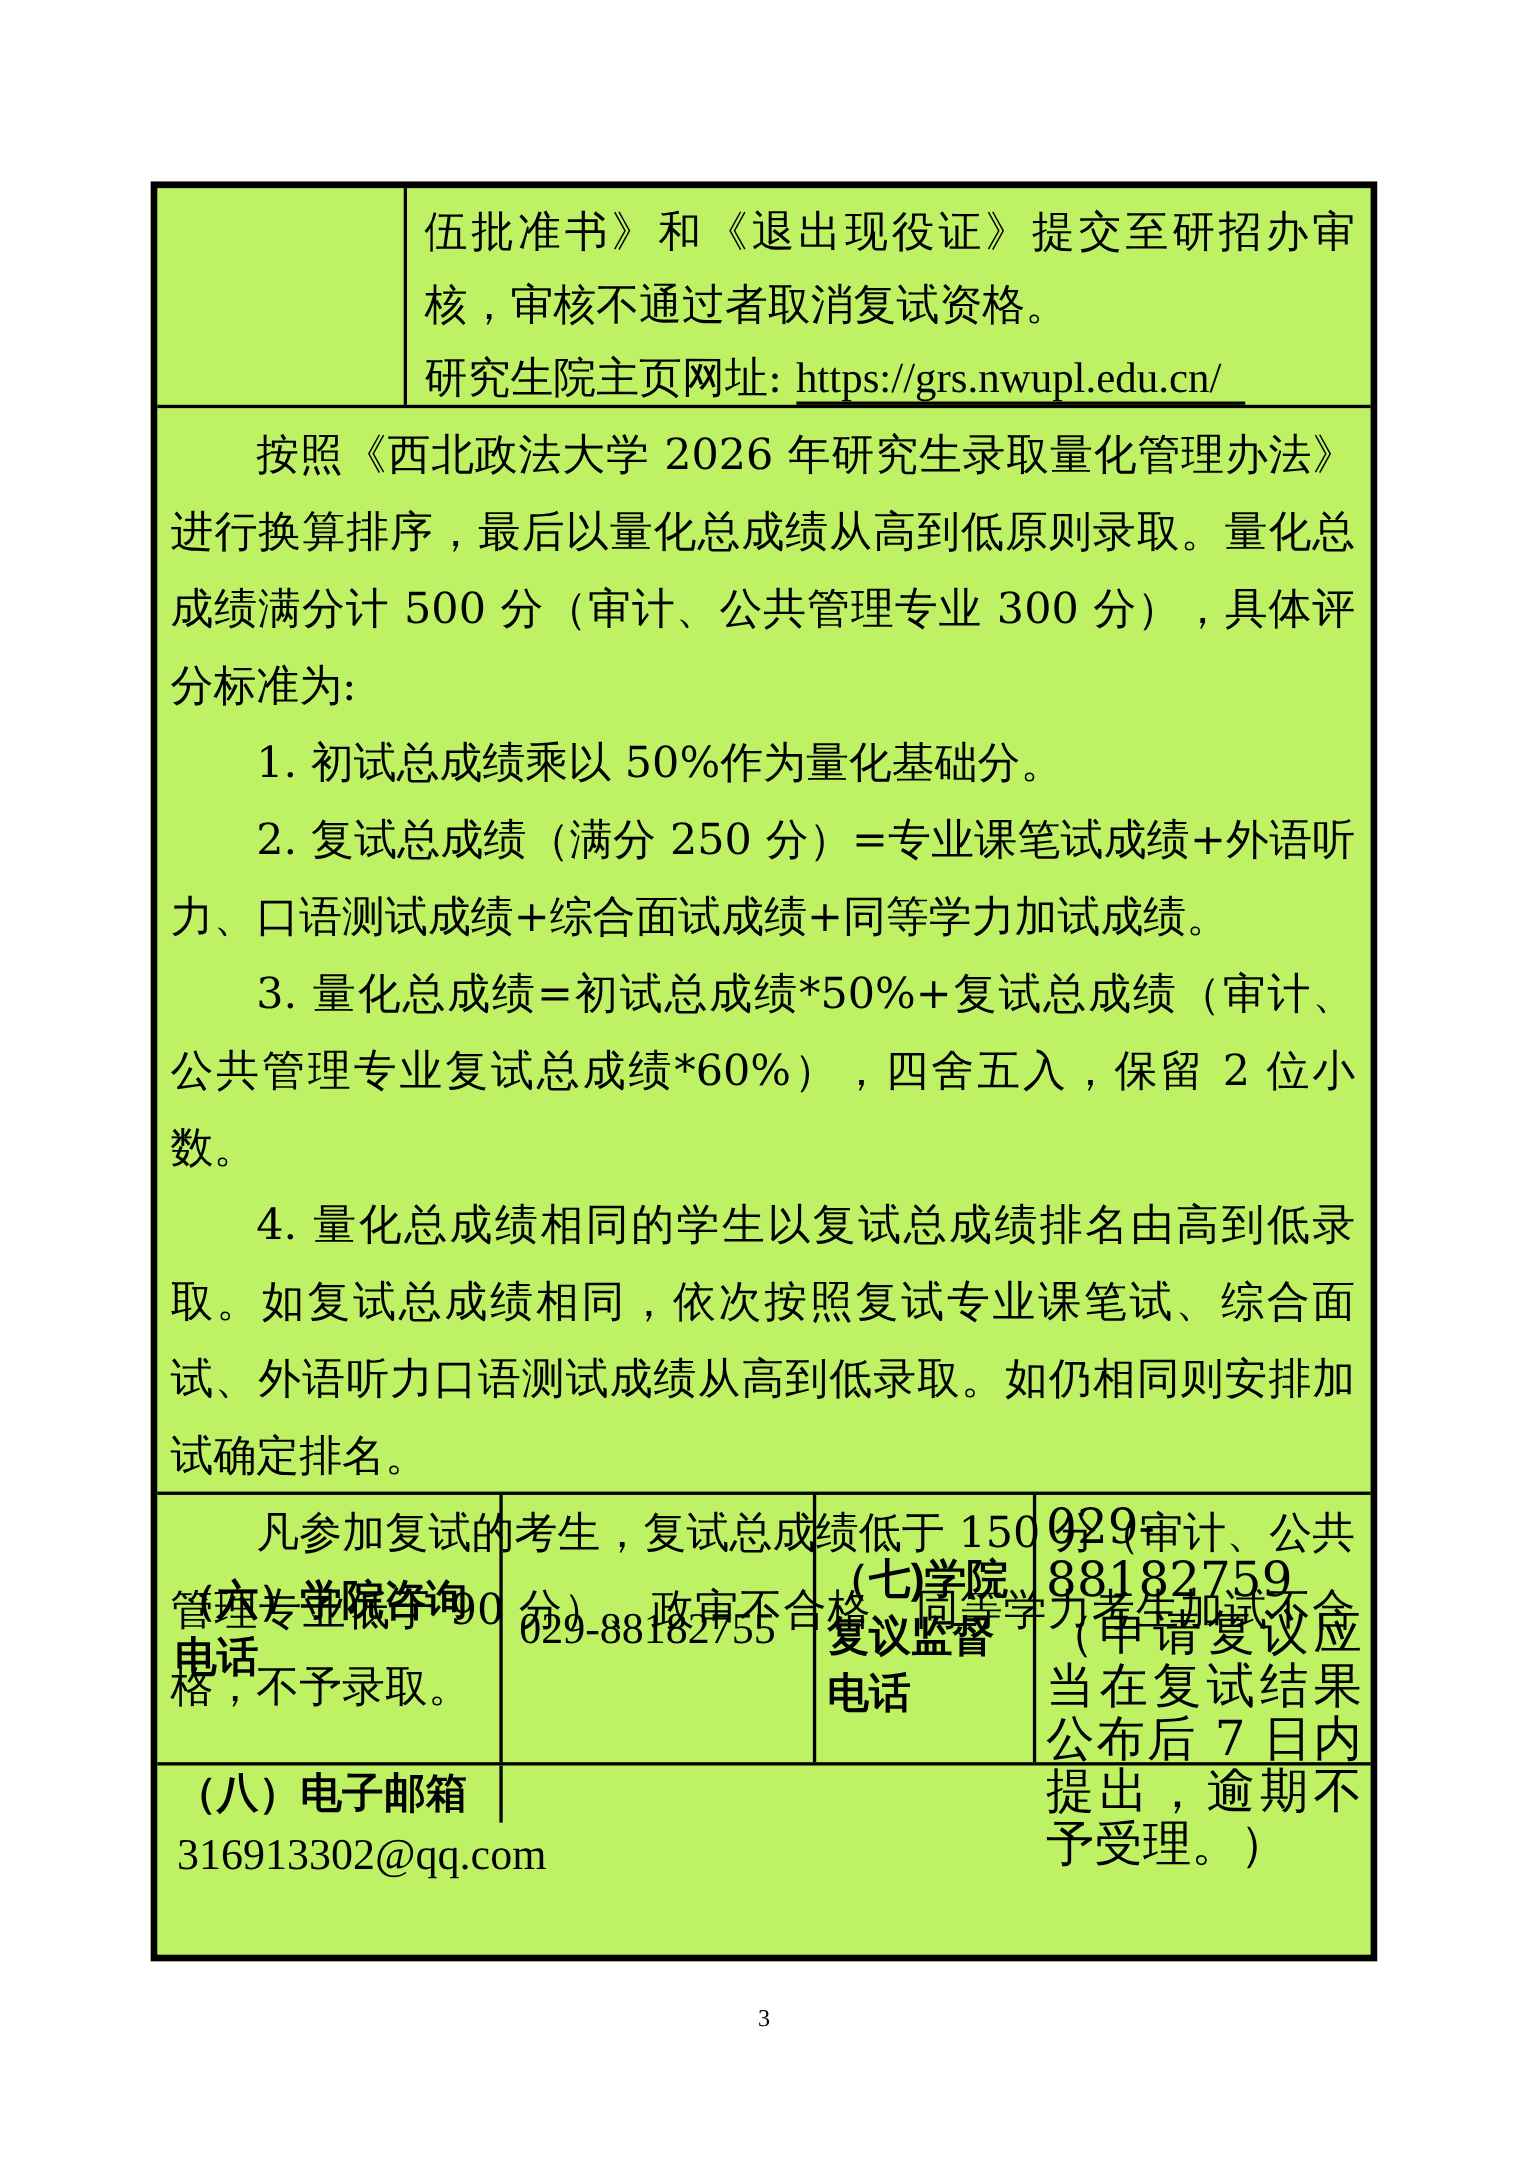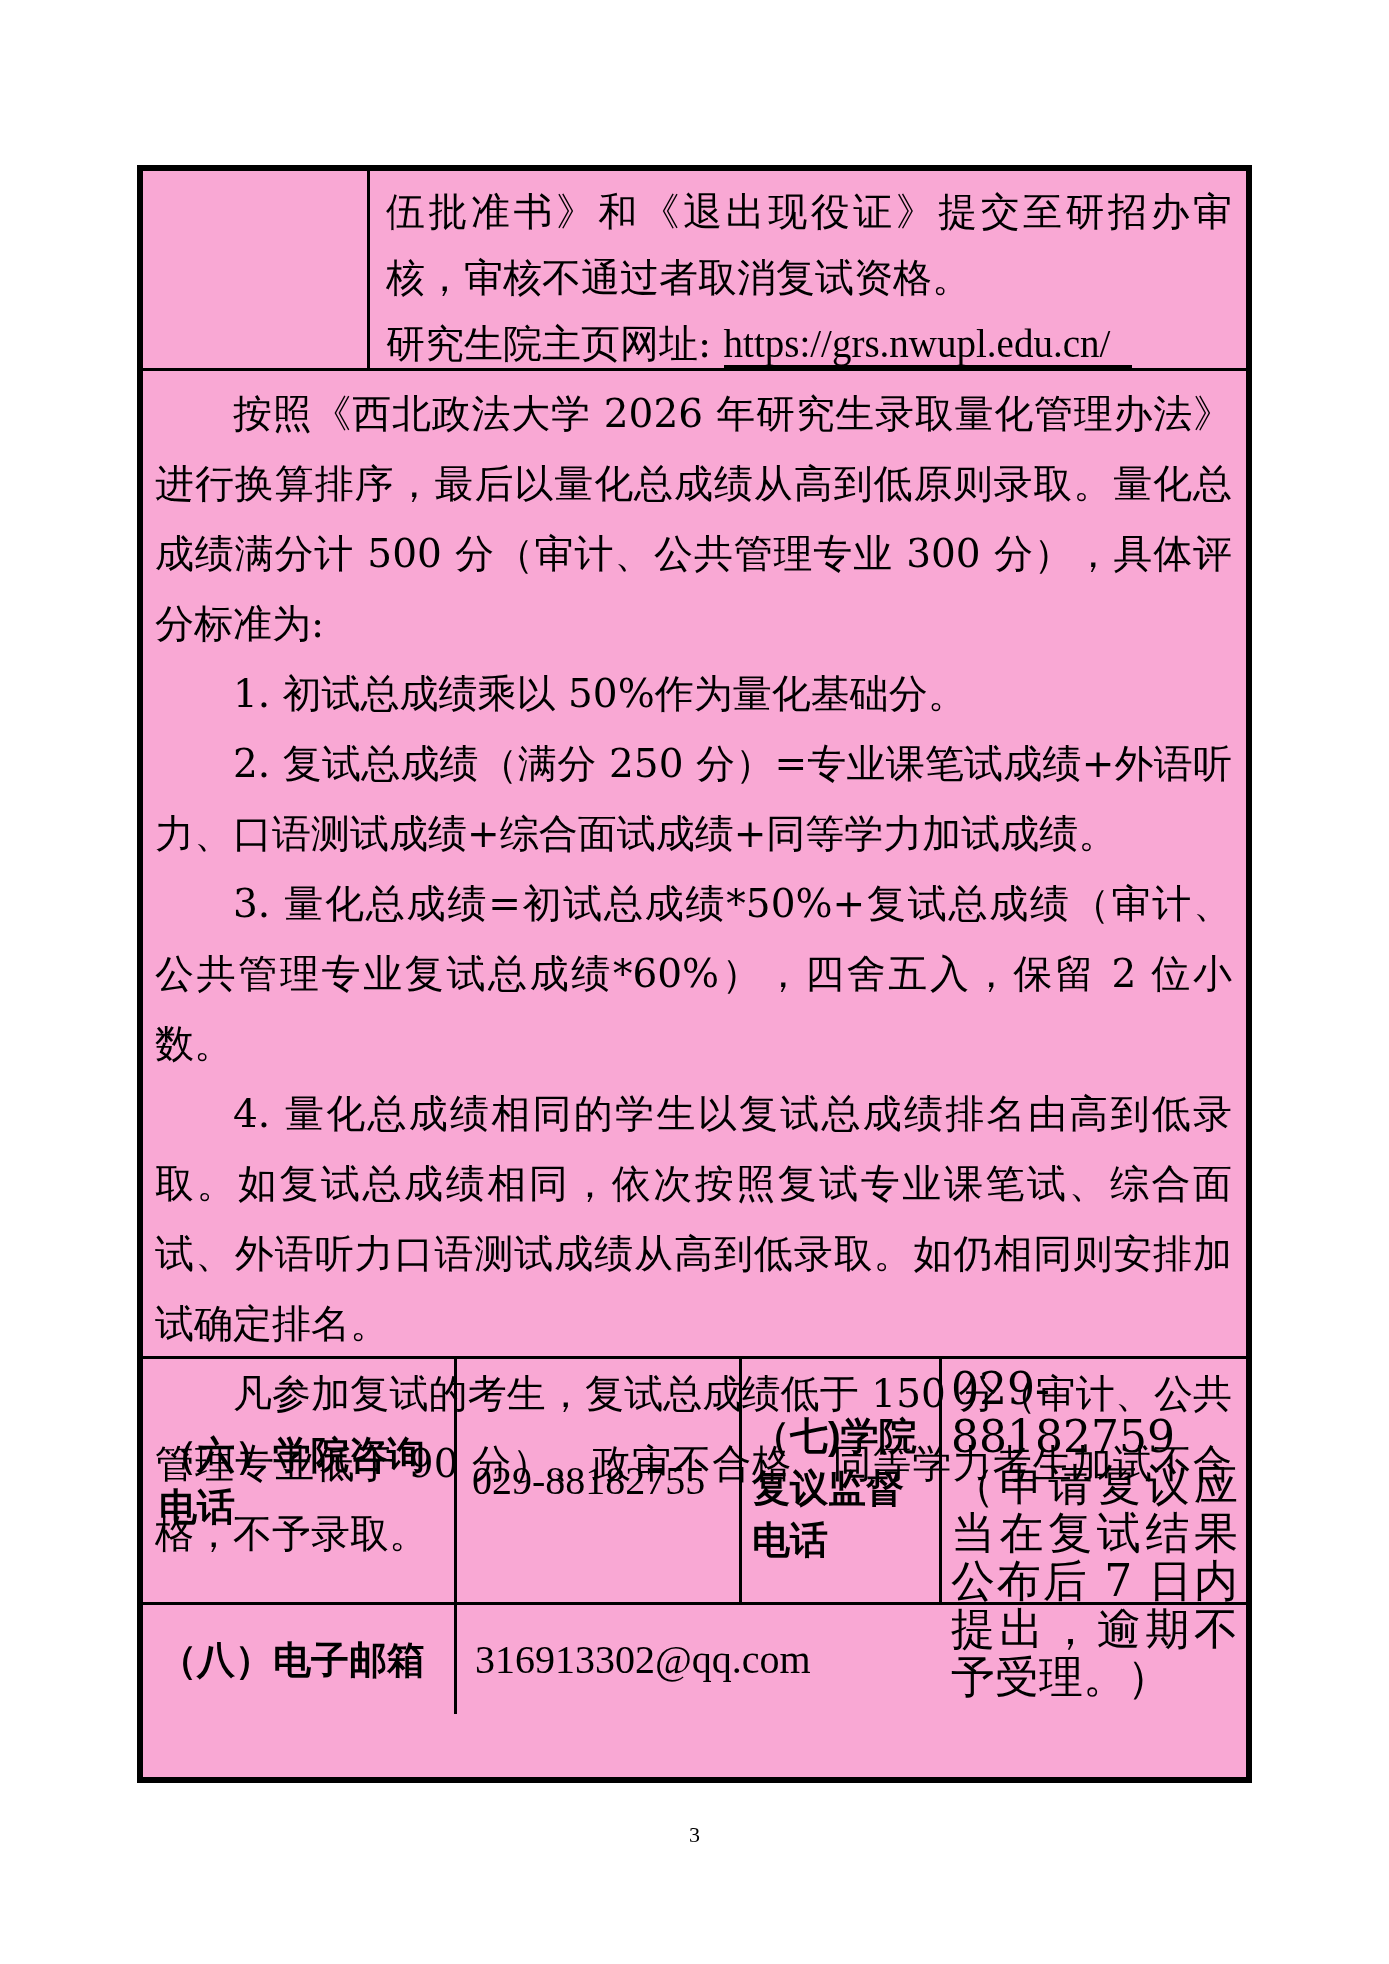--- a/index.html
+++ b/index.html
@@ -3,21 +3,21 @@
 <meta charset="utf-8">
 <style>
   html,body{margin:0;padding:0;background:#ffffff;}
   body{
     width:1389px;height:1964px;position:relative;overflow:hidden;
     font-family:"DejaVu Serif","Liberation Serif",serif;
     color:#000;
   }
   .main-table{
     position:absolute;left:137px;top:165px;width:1115px;height:1618px;
-    border:6px solid #000;box-sizing:border-box;background:#f9a8d4;
+    border:6px solid #000;box-sizing:border-box;background:#bef264;
   }
   .trow{display:flex;box-sizing:border-box;border-top:3px solid #000;}
   .trow.first{border-top:none;}
   .tcell{box-sizing:border-box;}
   .vline{border-right:3px solid #000;}
 
   
   .row-carry{height:197px;}
   .carry-label{width:227px;}
   .carry-content{flex:1;padding:8px 14px 0 16px;font-size:39px;line-height:66px;}
@@ -41,21 +41,21 @@
   
   .row-phones{height:246px;}
   .cell-c6{width:314px;display:flex;align-items:center;padding:0 10px 0 16px;}
   .cell-p6{width:285px;display:flex;align-items:center;padding-left:15px;}
   .cell-c7{width:200px;display:flex;align-items:center;padding:15px 6px 0 10px;}
   .cell-p7{flex:1;padding:6px 8px 0 9px;font-size:44px;line-height:48px;text-align:justify;}
   .hei{font-family:"Liberation Sans","DejaVu Sans",sans-serif;font-weight:bold;font-size:38px;line-height:52px;}
   .phone-val{font-size:40px;font-family:"Liberation Serif","DejaVu Serif",serif;}
 
   
-  .row-email{height:112px;}
+  .row-email{height:112px;flex-direction:column;}
   .cell-c8{width:314px;display:flex;align-items:center;padding-left:16px;}
   .cell-p8{flex:1;display:flex;align-items:center;padding-left:18px;}
 
   .page-number{
     position:absolute;left:0;top:1822px;width:100%;text-align:center;
     font-size:22px;font-family:"Liberation Serif","DejaVu Serif",serif;
   }
 </style>
 </head>
 <body>

